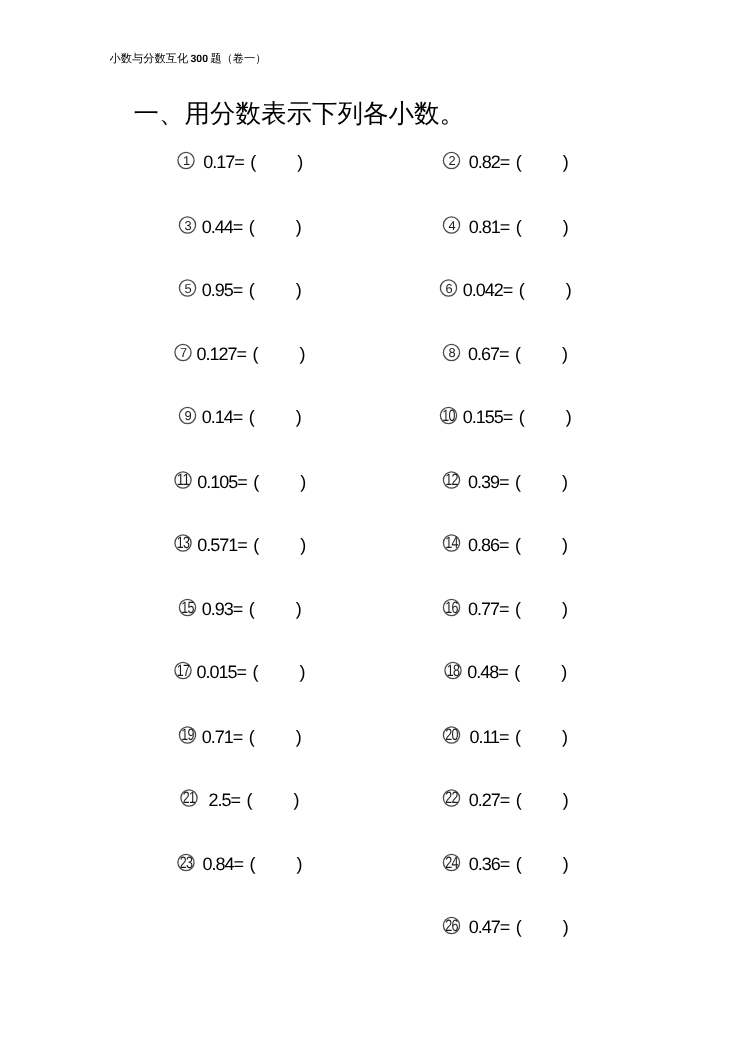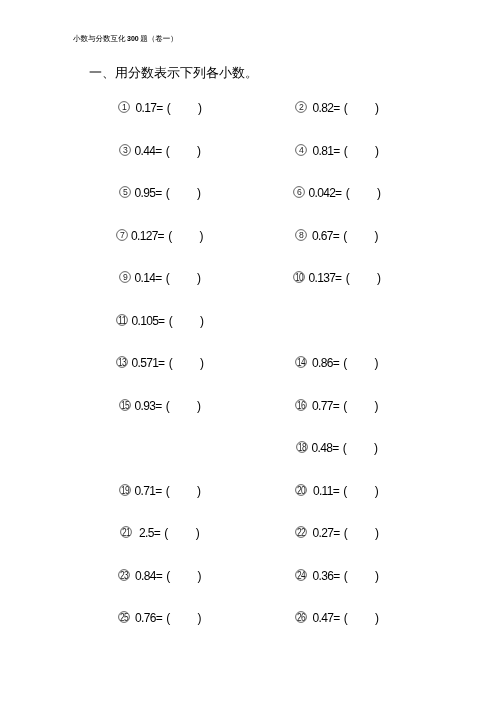--- a/index.html
+++ b/index.html
@@ -1,20 +1,20 @@
 <!DOCTYPE html>
 <html><head>
 <meta charset="utf-8">
 <style>
   html,body{margin:0;padding:0;background:#fff;}
   body{width:496px;height:702px;font-family:"Liberation Sans",sans-serif;color:#000;}
   .page{position:relative;width:496px;height:702px;background:#fff;}
   .hdr{position:absolute;left:73px;top:34px;font-family:"Liberation Serif",serif;font-size:7.5px;white-space:nowrap;}
   .hdr .hnum{font-family:"Liberation Sans",sans-serif;font-weight:bold;font-size:7px;padding:0 1.5px;}
-  .ttl{position:absolute;left:89px;top:64px;font-family:"Liberation Serif",serif;font-size:13px;}
+  .ttl{position:absolute;left:89px;top:64px;font-family:"Liberation Serif",serif;font-size:17px;}
   .grid{position:absolute;left:0;top:100px;width:496px;}
   .row{position:relative;height:42.5px;}
   .cell{position:absolute;font-size:12px;line-height:16px;white-space:nowrap;letter-spacing:-0.7px;}
   .mk{display:inline-block;width:12px;height:12px;vertical-align:-1px;}
   .mk svg{display:block;overflow:visible;}
   .mk text{font-family:"Liberation Sans",sans-serif;fill:#1c1c1c;}
   .tx{white-space:pre;}
   .c1{left:60px;width:199px;text-align:center;}
   .c2{left:237px;width:199px;text-align:center;}
 </style>
@@ -66,27 +66,31 @@
             </svg></span><span class="tx" style="padding-left: 5px; text-align: center;"><span>0.67</span><span>=  </span><span class="blank">(           )</span></span></div>
       </div>
       <div class="row">
         <div class="cell c1"><span class="mk"><svg width="12" height="12" viewBox="0 0 12 12">
               <circle cx="6" cy="6" r="5.4" fill="none" stroke="#4a4a4a" stroke-width="0.85"></circle>
               <text x="6" y="9.3" font-size="8.6" text-anchor="middle">9</text>
             </svg></span><span class="tx" style="padding-left: 4px;"><span>0.14</span><span>=  </span><span class="blank">(           )</span></span></div>
         <div class="cell c2"><span class="mk"><svg width="12" height="12" viewBox="0 0 12 12">
               <circle cx="6" cy="6" r="5.4" fill="none" stroke="#4a4a4a" stroke-width="0.85"></circle>
               <text x="6" y="9.55" font-size="11" text-anchor="middle" textLength="8.2" lengthAdjust="spacingAndGlyphs">10</text>
-            </svg></span><span class="tx" style="padding-left: 4px;"><span>0.137</span><span>=  </span><span class="blank">(           )</span></span></div>
+            </svg></span><span class="tx" style="padding-left: 4px;"><span>0.155</span><span>=  </span><span class="blank">(           )</span></span></div>
       </div>
       <div class="row">
         <div class="cell c1"><span class="mk"><svg width="12" height="12" viewBox="0 0 12 12">
               <circle cx="6" cy="6" r="5.4" fill="none" stroke="#4a4a4a" stroke-width="0.85"></circle>
               <text x="6" y="9.55" font-size="11" text-anchor="middle" textLength="8.2" lengthAdjust="spacingAndGlyphs">11</text>
             </svg></span><span class="tx" style="padding-left: 4px;"><span>0.105</span><span>=  </span><span class="blank">(           )</span></span></div>
+        <div class="cell c2"><span class="mk"><svg width="12" height="12" viewBox="0 0 12 12">
+              <circle cx="6" cy="6" r="5.4" fill="none" stroke="#4a4a4a" stroke-width="0.85"></circle>
+              <text x="6" y="9.55" font-size="11" text-anchor="middle" textLength="8.2" lengthAdjust="spacingAndGlyphs">12</text>
+            </svg></span><span class="tx" style="padding-left: 5px;"><span>0.39</span><span>=  </span><span class="blank">(           )</span></span></div>
       </div>
       <div class="row">
         <div class="cell c1"><span class="mk"><svg width="12" height="12" viewBox="0 0 12 12">
               <circle cx="6" cy="6" r="5.4" fill="none" stroke="#4a4a4a" stroke-width="0.85"></circle>
               <text x="6" y="9.55" font-size="11" text-anchor="middle" textLength="8.2" lengthAdjust="spacingAndGlyphs">13</text>
             </svg></span><span class="tx" style="padding-left: 4px;"><span>0.571</span><span>=  </span><span class="blank">(           )</span></span></div>
         <div class="cell c2"><span class="mk"><svg width="12" height="12" viewBox="0 0 12 12">
               <circle cx="6" cy="6" r="5.4" fill="none" stroke="#4a4a4a" stroke-width="0.85"></circle>
               <text x="6" y="9.55" font-size="11" text-anchor="middle" textLength="8.2" lengthAdjust="spacingAndGlyphs">14</text>
             </svg></span><span class="tx" style="padding-left: 5px;"><span>0.86</span><span>=  </span><span class="blank">(           )</span></span></div>
@@ -95,20 +99,24 @@
         <div class="cell c1"><span class="mk"><svg width="12" height="12" viewBox="0 0 12 12">
               <circle cx="6" cy="6" r="5.4" fill="none" stroke="#4a4a4a" stroke-width="0.85"></circle>
               <text x="6" y="9.55" font-size="11" text-anchor="middle" textLength="8.2" lengthAdjust="spacingAndGlyphs">15</text>
             </svg></span><span class="tx" style="padding-left: 4px;"><span>0.93</span><span>=  </span><span class="blank">(           )</span></span></div>
         <div class="cell c2"><span class="mk"><svg width="12" height="12" viewBox="0 0 12 12">
               <circle cx="6" cy="6" r="5.4" fill="none" stroke="#4a4a4a" stroke-width="0.85"></circle>
               <text x="6" y="9.55" font-size="11" text-anchor="middle" textLength="8.2" lengthAdjust="spacingAndGlyphs">16</text>
             </svg></span><span class="tx" style="padding-left: 5px; margin-top: 24px;"><span>0.77</span><span>=  </span><span class="blank">(           )</span></span></div>
       </div>
       <div class="row">
+        <div class="cell c1"><span class="mk"><svg width="12" height="12" viewBox="0 0 12 12">
+              <circle cx="6" cy="6" r="5.4" fill="none" stroke="#4a4a4a" stroke-width="0.85"></circle>
+              <text x="6" y="9.55" font-size="11" text-anchor="middle" textLength="8.2" lengthAdjust="spacingAndGlyphs">17</text>
+            </svg></span><span class="tx" style="padding-left: 3px;"><span>0.015</span><span>=  </span><span class="blank">(           )</span></span></div>
         <div class="cell c2"><span class="mk"><svg width="12" height="12" viewBox="0 0 12 12">
               <circle cx="6" cy="6" r="5.4" fill="none" stroke="#4a4a4a" stroke-width="0.85"></circle>
               <text x="6" y="9.55" font-size="11" text-anchor="middle" textLength="8.2" lengthAdjust="spacingAndGlyphs">18</text>
             </svg></span><span class="tx" style="padding-left: 4px;"><span>0.48</span><span>=  </span><span class="blank">(           )</span></span></div>
       </div>
       <div class="row">
         <div class="cell c1"><span class="mk"><svg width="12" height="12" viewBox="0 0 12 12">
               <circle cx="6" cy="6" r="5.4" fill="none" stroke="#4a4a4a" stroke-width="0.85"></circle>
               <text x="6" y="9.55" font-size="11" text-anchor="middle" textLength="8.2" lengthAdjust="spacingAndGlyphs">19</text>
             </svg></span><span class="tx" style="padding-left: 4px;"><span>0.71</span><span>=  </span><span class="blank">(           )</span></span></div>
@@ -131,23 +139,19 @@
         <div class="cell c1"><span class="mk"><svg width="12" height="12" viewBox="0 0 12 12">
               <circle cx="6" cy="6" r="5.4" fill="none" stroke="#4a4a4a" stroke-width="0.85"></circle>
               <text x="6" y="9.55" font-size="11" text-anchor="middle" textLength="8.2" lengthAdjust="spacingAndGlyphs">23</text>
             </svg></span><span class="tx" style="padding-left: 5px;"><span>0.84</span><span>=  </span><span class="blank">(           )</span></span></div>
         <div class="cell c2"><span class="mk"><svg width="12" height="12" viewBox="0 0 12 12">
               <circle cx="6" cy="6" r="5.4" fill="none" stroke="#4a4a4a" stroke-width="0.85"></circle>
               <text x="6" y="9.55" font-size="11" text-anchor="middle" textLength="8.2" lengthAdjust="spacingAndGlyphs">24</text>
             </svg></span><span class="tx" style="padding-left: 6px;"><span>0.36</span><span>=  </span><span class="blank">(           )</span></span></div>
       </div>
       <div class="row">
-        <div class="cell c1"><span class="mk"><svg width="12" height="12" viewBox="0 0 12 12">
-              <circle cx="6" cy="6" r="5.4" fill="none" stroke="#4a4a4a" stroke-width="0.85"></circle>
-              <text x="6" y="9.55" font-size="11" text-anchor="middle" textLength="8.2" lengthAdjust="spacingAndGlyphs">25</text>
-            </svg></span><span class="tx" style="padding-left: 5px;"><span>0.76</span><span>=  </span><span class="blank">(           )</span></span></div>
         <div class="cell c2"><span class="mk"><svg width="12" height="12" viewBox="0 0 12 12">
               <circle cx="6" cy="6" r="5.4" fill="none" stroke="#4a4a4a" stroke-width="0.85"></circle>
               <text x="6" y="9.55" font-size="11" text-anchor="middle" textLength="8.2" lengthAdjust="spacingAndGlyphs">26</text>
             </svg></span><span class="tx" style="padding-left: 6px;"><span>0.47</span><span>=  </span><span class="blank">(           )</span></span></div>
       </div>
     </div>
 </div>
 
 </body></html>

